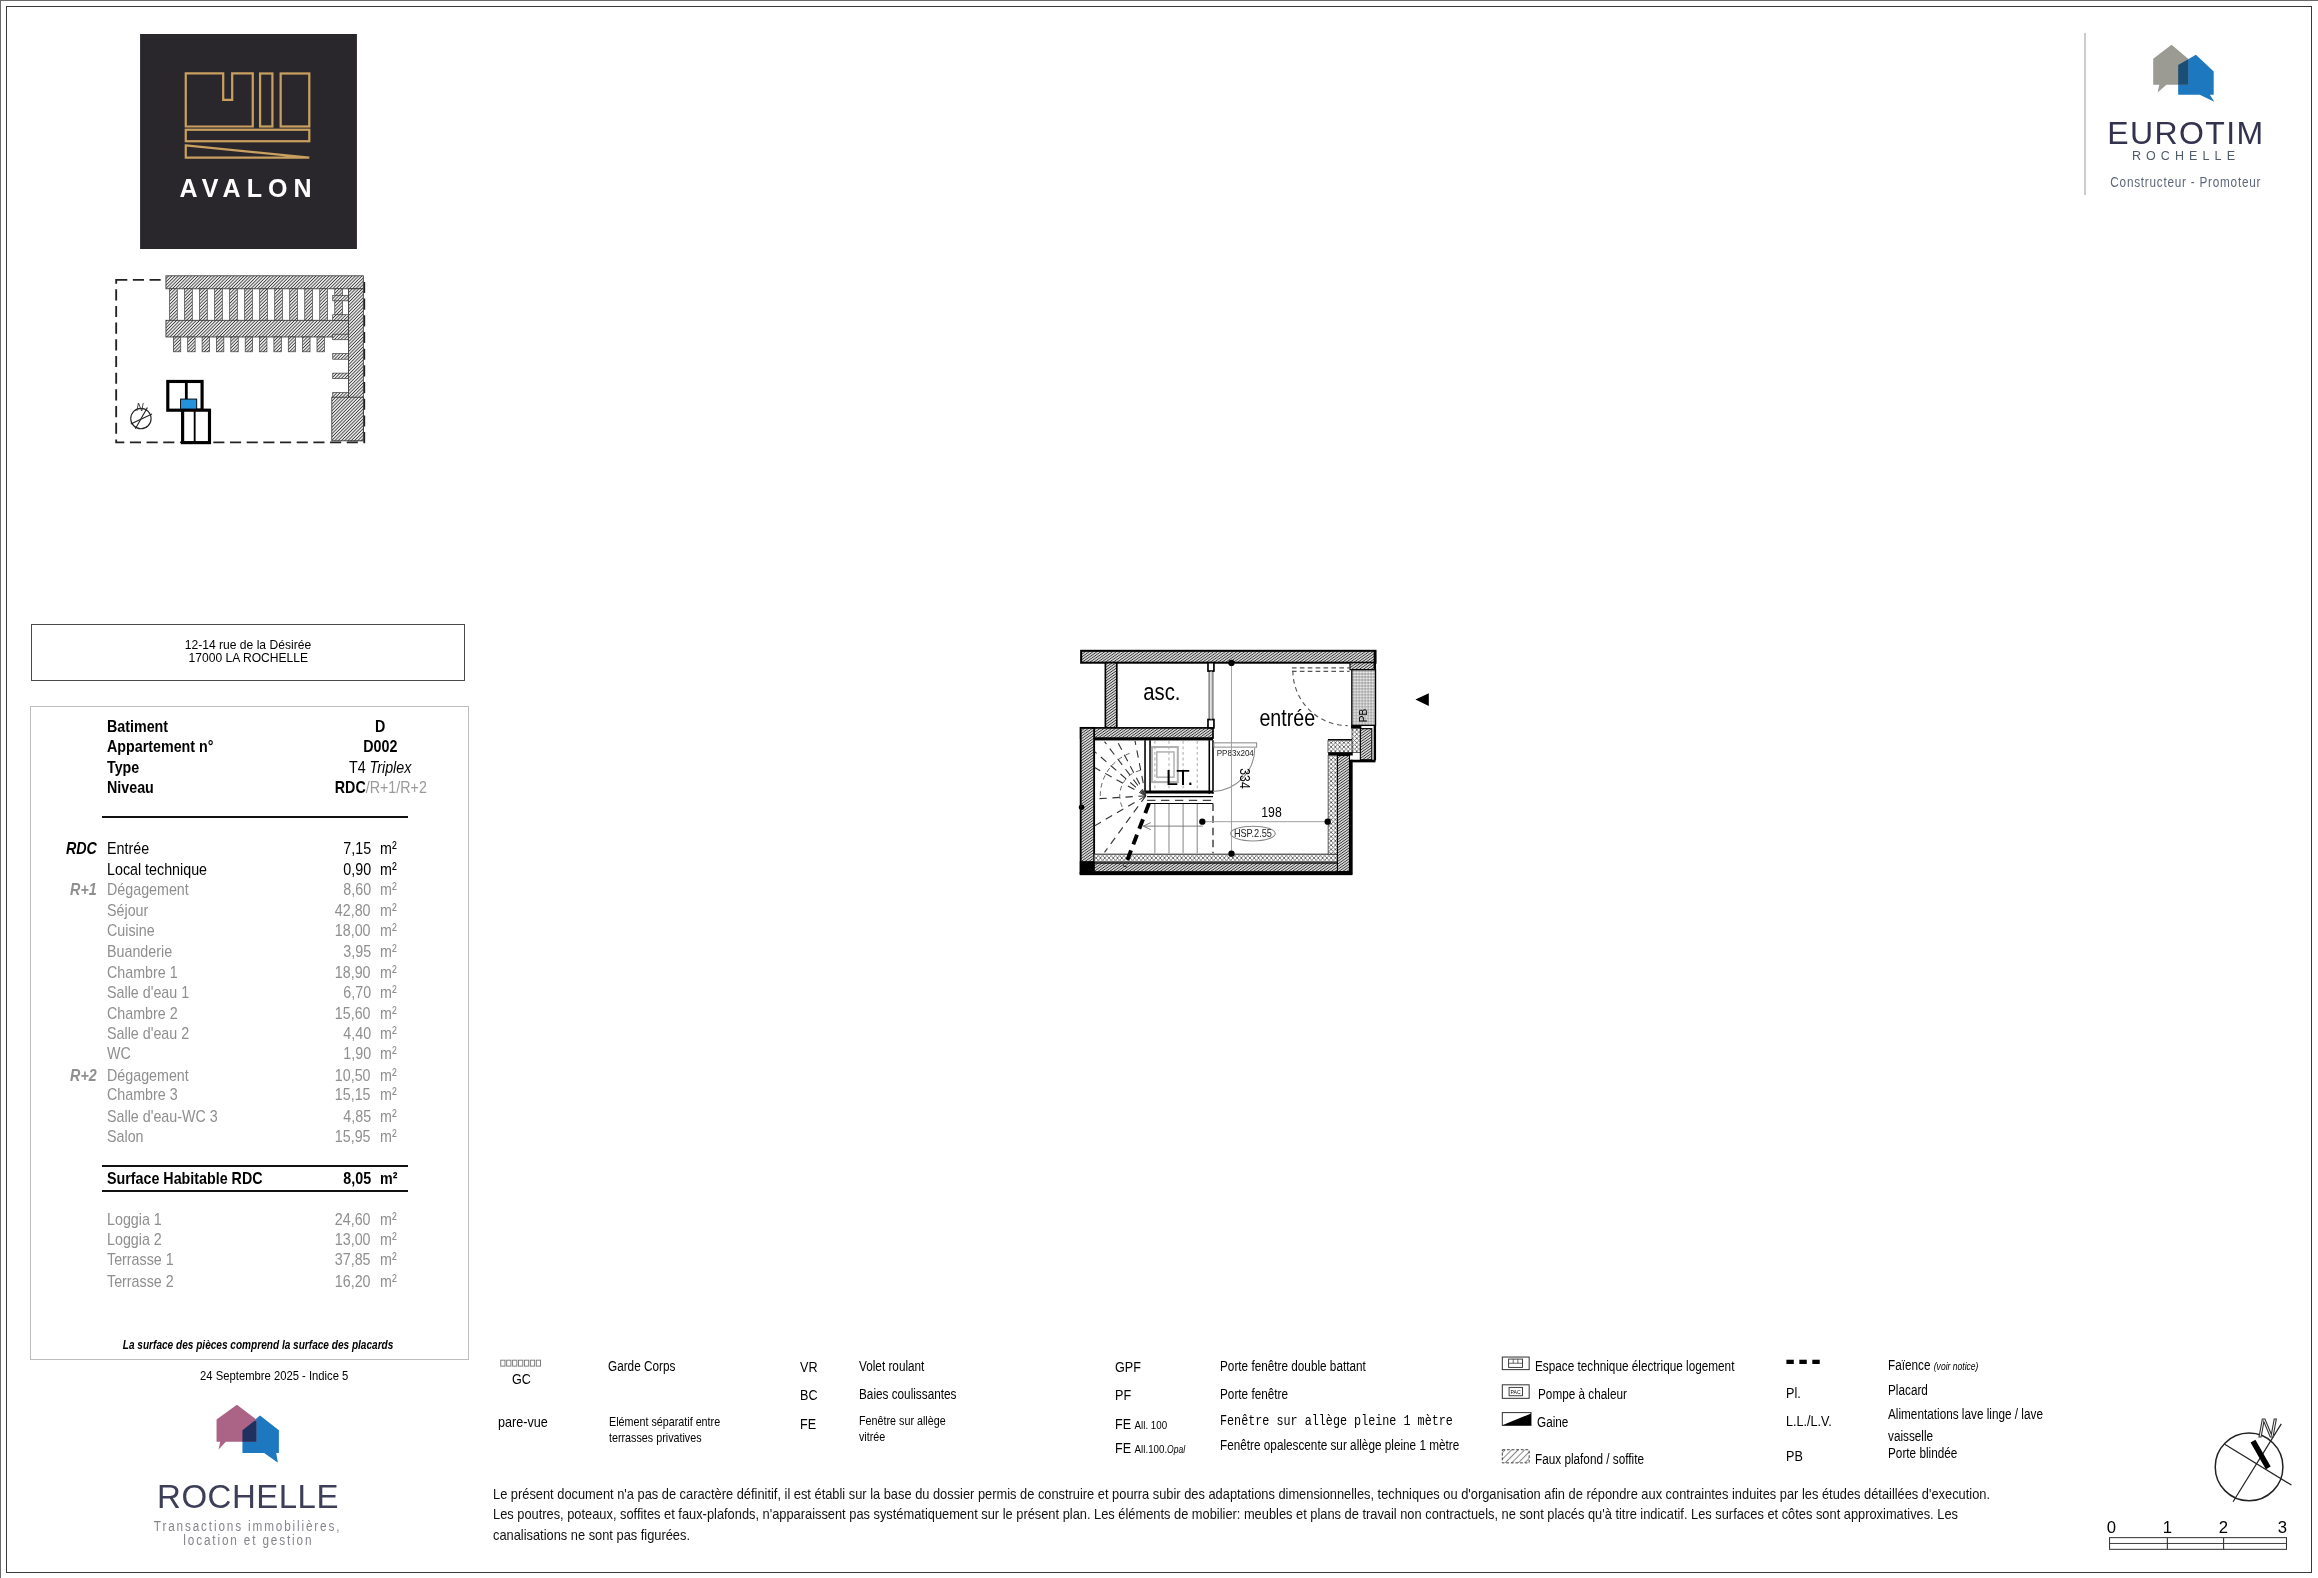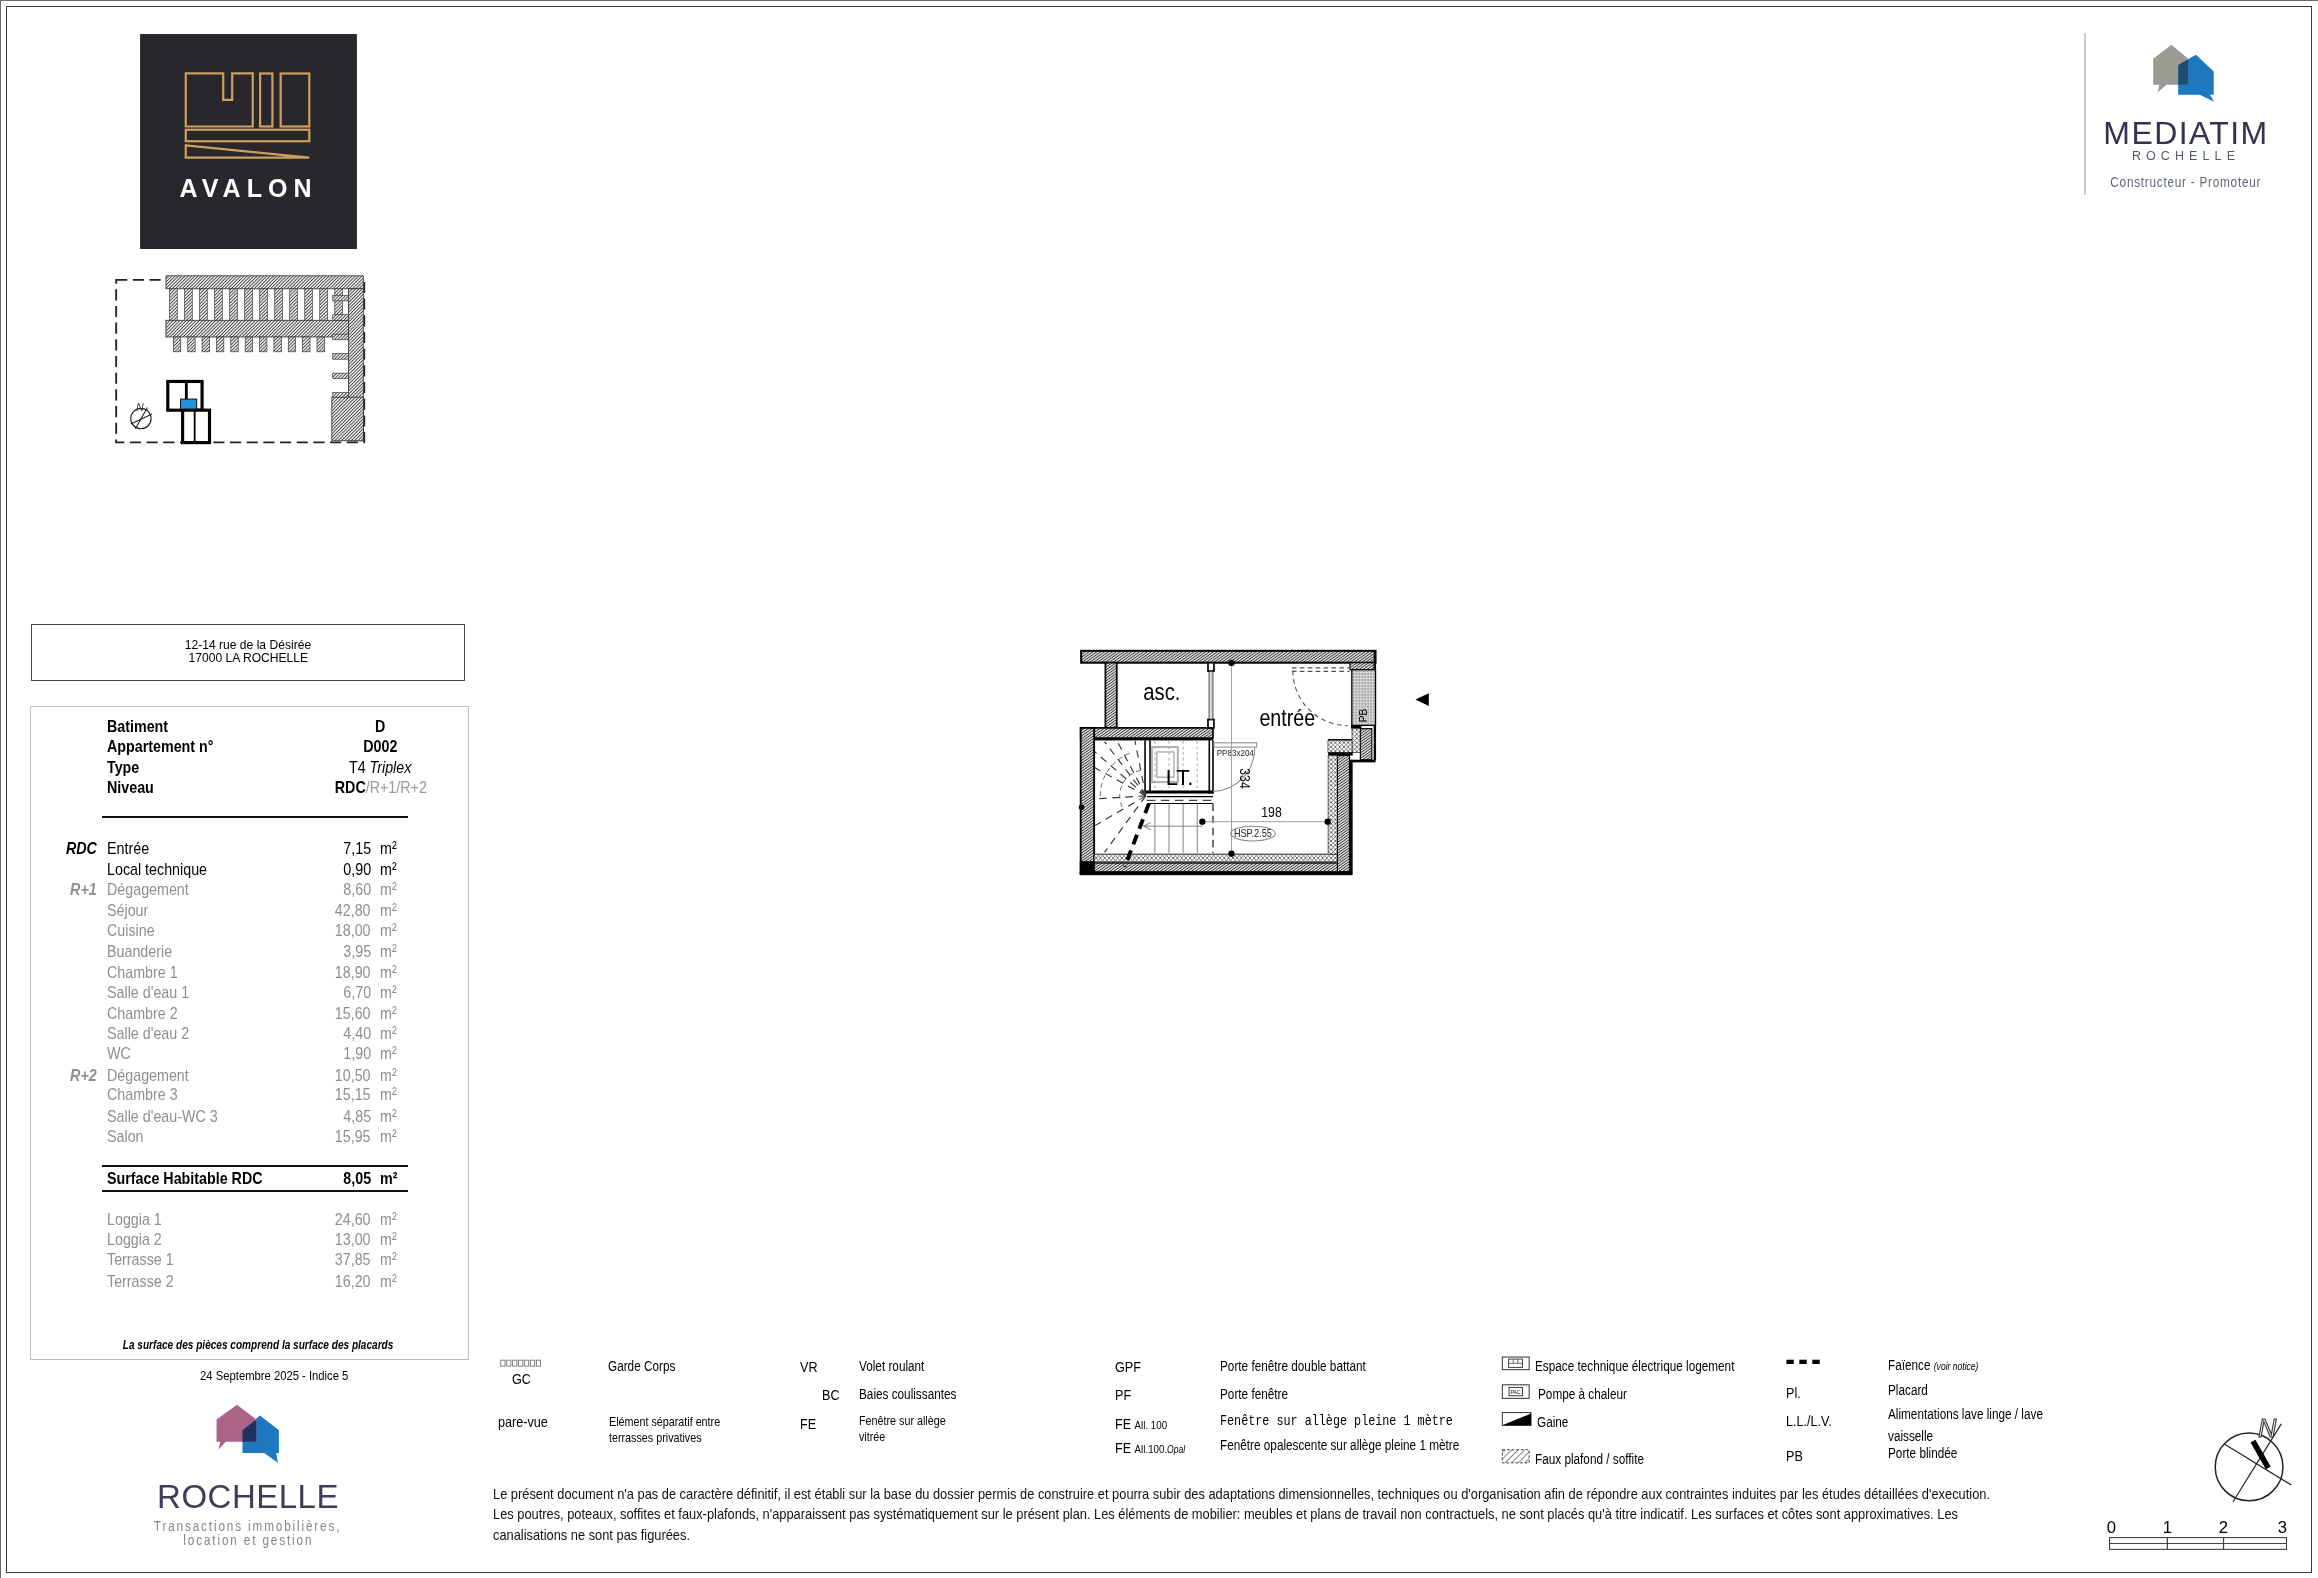--- a/index.html
+++ b/index.html
@@ -111,21 +111,21 @@
 <div class="abs" style="left:2147px;top:39px;">
 <svg width="74" height="67" viewBox="2315 42 80 72">
 
   <path d="M2367.9 58.8 L2387.1 76.8 V102 H2383 L2387.7 109.5 L2372 102 H2348.7 V70 Z" fill="#1d78c0"></path>
 
   <path d="M2341.5 48 L2359.5 63 V91.3 H2336 L2326.5 99.6 L2328.3 91.3 H2321.7 V63 Z" fill="#9b9b93"></path>
 
   <path d="M2348.7 70 L2359.5 63.7 V91.3 H2348.7 Z" fill="#1b4e74"></path>
 </svg></div>
 
-<div class="abs" style="left:2070px;top:115px;width:232px;text-align:center;font-size:32px;letter-spacing:1.4px;color:#33334f;">MEDIATIM</div>
+<div class="abs" style="left:2070px;top:115px;width:232px;text-align:center;font-size:32px;letter-spacing:1.4px;color:#33334f;">EUROTIM</div>
 
 <div class="abs" style="left:2070px;top:149px;width:232px;text-align:center;font-size:12.5px;letter-spacing:5.1px;color:#4f5a68;">ROCHELLE</div>
 
 <div class="abs" style="left:2070px;top:174px;width:232px;text-align:center;font-size:14px;letter-spacing:0.9px;color:#5d6779;"><span class="sxc">Constructeur - Promoteur</span></div>
 
 <div class="abs" style="left:31px;top:624px;width:434px;height:57px;border:1.5px solid #4a4a4a;text-align:center;font-size:13px;line-height:12.6px;padding-top:14px;box-sizing:border-box;"><span class="sxa">12-14 rue de la Désirée</span><br><span class="sxa">17000 LA ROCHELLE</span></div>
 
 <div class="abs" style="left:30px;top:706px;width:437px;height:652px;border:1.2px solid #bdbdbd;"></div>
 
 <div class="abs" style="left:30px;top:0;width:437px;height:1579px;pointer-events:none;">
@@ -466,21 +466,21 @@
 <rect x="1940.5" y="1465.5" width="8" height="4.6" fill="#000"></rect>
 <rect x="1954.5" y="1465.5" width="8" height="4.6" fill="#000"></rect>
 </svg></div>
 
 <div class="abs" style="left:512px;top:1370px;font-size:15px;line-height:18.6px;"><span class="sx">GC</span></div>
 <div class="abs" style="left:608px;top:1358px;font-size:14px;line-height:17.4px;"><span class="sx">Garde Corps</span></div>
 <div class="abs" style="left:498px;top:1413px;font-size:15px;line-height:18.6px;"><span class="sx">pare-vue</span></div>
 <div class="abs" style="left:609px;top:1414px;font-size:12.8px;line-height:16px;"><span class="sx">Elément séparatif entre<br>terrasses privatives</span></div>
 <div class="abs" style="left:800px;top:1358px;font-size:15px;line-height:18.6px;"><span class="sx">VR</span></div>
 <div class="abs" style="left:859px;top:1358px;font-size:14px;line-height:17.4px;"><span class="sx">Volet roulant</span></div>
-<div class="abs" style="left:800px;top:1386px;font-size:15px;line-height:18.6px;margin-left:22px;"><span class="sx">BC</span></div>
+<div class="abs" style="left:800px;top:1386px;font-size:15px;line-height:18.6px;"><span class="sx">BC</span></div>
 <div class="abs" style="left:859px;top:1386px;font-size:14px;line-height:17.4px;"><span class="sx">Baies coulissantes</span></div>
 <div class="abs" style="left:800px;top:1415px;font-size:15px;line-height:18.6px;"><span class="sx">FE</span></div>
 <div class="abs" style="left:859px;top:1413px;font-size:12.8px;line-height:16px;"><span class="sx">Fenêtre sur allège<br>vitrée</span></div>
 <div class="abs" style="left:1115px;top:1358px;font-size:15px;line-height:18.6px;"><span class="sx">GPF</span></div>
 <div class="abs" style="left:1220px;top:1358px;font-size:14px;line-height:17.4px;"><span class="sx">Porte fenêtre double battant</span></div>
 <div class="abs" style="left:1115px;top:1386px;font-size:15px;line-height:18.6px;"><span class="sx">PF</span></div>
 <div class="abs" style="left:1220px;top:1386px;font-size:14px;line-height:17.4px;"><span class="sx">Porte fenêtre</span></div>
 <div class="abs" style="left:1115px;top:1415px;font-size:15px;line-height:18.6px;"><span class="sx">FE <span style="font-size:11.6px;">All. 100</span></span></div>
 <div class="abs" style="left:1220px;top:1413px;font-size:14px;line-height:17.4px;font-family:Liberation Mono, monospace;"><span class="sx">Fenêtre sur allège pleine 1 mètre</span></div>
 <div class="abs" style="left:1115px;top:1439px;font-size:15px;line-height:18.6px;"><span class="sx">FE <span style="font-size:11.6px;">All.100.</span><i style="font-size:10.2px;">Opal</i></span></div>

